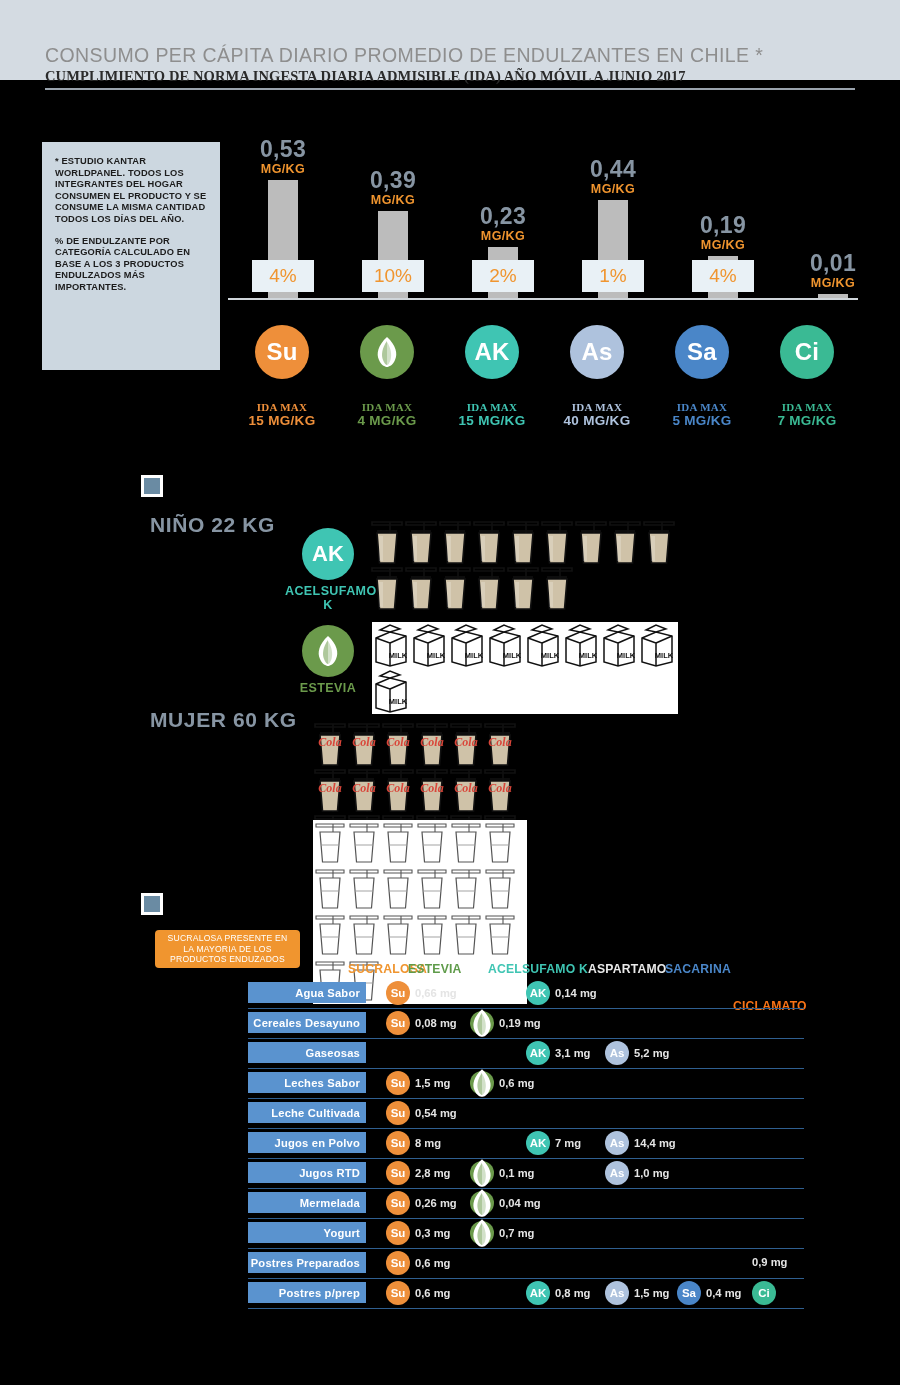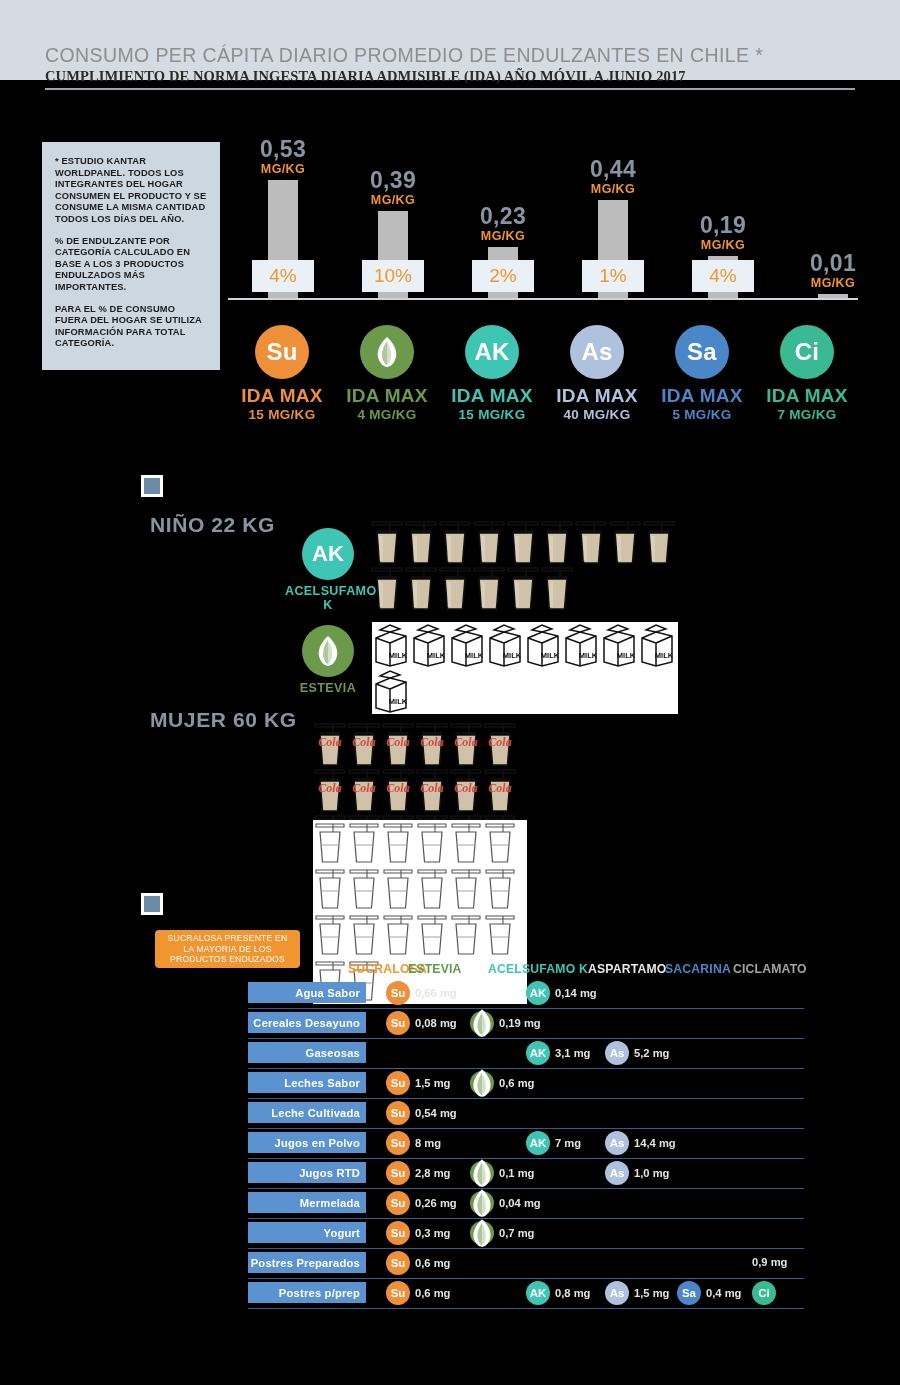--- a/index.html
+++ b/index.html
@@ -51,21 +51,21 @@
   }
   #note-box p + p { margin-top:10px; }
   
   #sweeteners { position:absolute; left:0; top:325px; width:900px; height:110px; }
   .sw { position:absolute; width:108px; text-align:center; }
   .sw-circle {
     width:54px; height:54px; border-radius:50%;
     margin:0 auto; display:flex; align-items:center; justify-content:center;
     color:#fff; font-size:24px; font-weight:bold; letter-spacing:0.2px;
   }
-  .sw-l1 { font-size:19px; font-weight:bold; margin-top:6px; letter-spacing:0.3px; }
+  .sw-l1 { font-size:11px; font-weight:bold; margin-top:22px; letter-spacing:0.3px;font-family:Liberation Serif, serif; }
   .sw-l2 { font-size:13.5px; font-weight:bold; letter-spacing:0.3px; }
   .leafglyph { width:26px; height:32px; display:block; }
   
   .marker { position:absolute; width:22px; height:22px; background:#6a8ba3; border:3px solid #fff; }
   
   .person-label {
     position:absolute; font-size:21px; font-weight:bold; color:#8795a3; letter-spacing:0.6px;
   }
   .cat-badge { position:absolute; width:86px; text-align:center; }
   .cat-circle {
@@ -152,21 +152,20 @@
       <div class="pct-box" style="left: 362px; top: 180px;">10%</div>
       <div class="pct-box" style="left: 472px; top: 180px;">2%</div>
       <div class="pct-box" style="left: 582px; top: 180px;">1%</div>
       <div class="pct-box" style="left: 692px; top: 180px;">4%</div>
     </div>
 </div>
 
 <div id="note-box">
   <p>* ESTUDIO KANTAR WORLDPANEL. TODOS LOS INTEGRANTES DEL HOGAR CONSUMEN EL PRODUCTO Y SE CONSUME LA MISMA CANTIDAD TODOS LOS DÍAS DEL AÑO.</p>
   <p>% DE ENDULZANTE POR CATEGORÍA CALCULADO EN BASE A LOS 3 PRODUCTOS ENDULZADOS MÁS IMPORTANTES.</p>
-  <p>PARA EL % DE CONSUMO FUERA DEL HOGAR SE UTILIZA INFORMACIÓN PARA TOTAL CATEGORÍA.</p>
 </div>
 
 <div id="sweeteners">
     <div class="sw" style="left: 228px;">
       <div class="sw-circle" style="background:#ee8f3a">Su</div>
       <div class="sw-l1" style="color:#ee8f3a">IDA MAX</div>
       <div class="sw-l2" style="color:#ee8f3a">15 MG/KG</div>
     </div>
     <div class="sw" style="left: 333px;">
       <div class="sw-circle" style="background:#6b9a4b">
@@ -729,21 +728,21 @@
 
 <div class="marker" style="left:141px; top:893px;"></div>
 <div id="table-area">
   <div id="sucralosa-tag">SUCRALOSA PRESENTE EN LA MAYORIA DE LOS PRODUCTOS ENDUZADOS</div>
   <div id="col-heads">
       <div class="col-head" style="left: 348px; color: rgb(240, 149, 47);">SUCRALOSA</div>
       <div class="col-head" style="left: 408px; color: rgb(95, 155, 74);">ESTEVIA</div>
       <div class="col-head" style="left: 488px; color: rgb(63, 197, 179);">ACELSUFAMO K</div>
       <div class="col-head" style="left: 588px; color: rgb(232, 232, 232);">ASPARTAMO</div>
       <div class="col-head" style="left: 665px; color: rgb(74, 134, 200);">SACARINA</div>
-      <div class="col-head" style="left: 733px; color: #a3a3a3;">CICLAMATO</div>
+      <div class="col-head" style="left: 733px; color: #f97316; margin-top: 37px;">CICLAMATO</div>
     </div>
   <div id="rows">
       <div class="trow" style="top: 52px;">
         <div class="rlabel">Agua Sabor</div>
         <div class="rline" style="left:208px; top:26px; width:556px;"></div>
         <div class="chip" style="left:346px; top:-1px;">
           <div class="chip-circle" style="background:#ee8f3a">Su</div>
           <div class="chip-val">0,66 mg</div>
         </div>
         <div class="chip" style="left:486px; top:-1px;">

